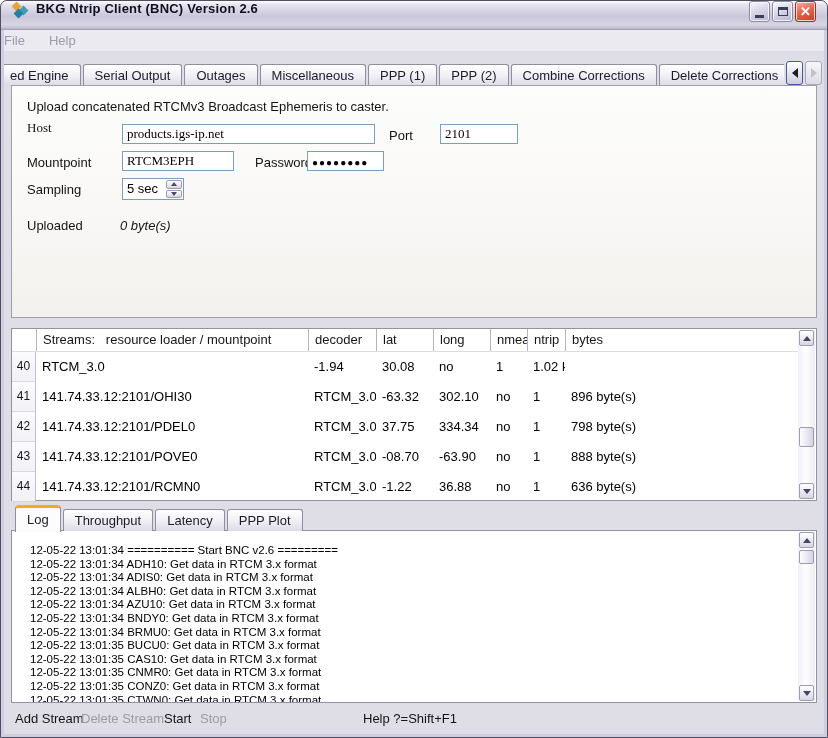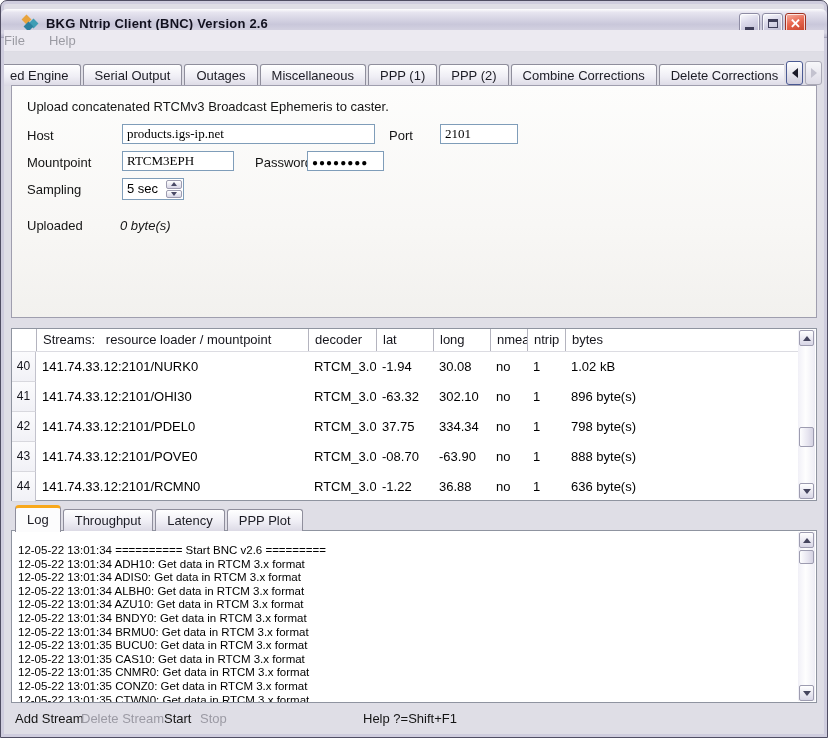--- a/index.html
+++ b/index.html
@@ -5,21 +5,21 @@
   html,body{margin:0;padding:0;background:#ffffff;}
   *{box-sizing:border-box;font-family:"Liberation Sans", sans-serif;}
 
   .window{position:relative;width:828px;height:738px;background:#dfdee6;
     border:1px solid #504e63;border-radius:7px 7px 0 0;overflow:hidden;
     box-shadow:inset 0 0 0 3px #cfcdde;}
 
   
   .titlebar{position:absolute;top:0;left:0;right:0;height:29px;border-radius:6px 6px 0 0;
     background:linear-gradient(180deg,#fdfdfe 0%,#e7e5f0 12%,#c9c7da 55%,#d8d6e4 85%,#b9b7cc 100%);
-    border-bottom:1px solid #a5a3b8;display:flex;align-items:center;padding:0 21px;margin-top:8px;}
+    border-bottom:1px solid #a5a3b8;display:flex;padding:0 11px;}
   .logo{width:18px;height:18px;margin-right:6px;position:relative;flex:0 0 auto;}
   .logo i{position:absolute;width:7px;height:7px;transform:rotate(45deg);}
   .logo .d1{left:1px;top:2px;background:#e8a33d;}
   .logo .d2{left:8px;top:6px;background:#3f9db5;}
   .logo .d3{left:3px;top:9px;background:#2b7f9e;}
   .title{font-size:13px;font-weight:bold;color:#11101e;letter-spacing:.2px;}
   .winbtns{margin-left:auto;display:flex;gap:2px;}
   .wbtn{width:21px;height:21px;border-radius:3px;border:1px solid #8e8ca4;
     background:linear-gradient(160deg,#fcfcfe 0%,#dcdaeb 40%,#b9b7cf 100%);
     box-shadow:inset 0 0 0 1px rgba(255,255,255,.75);
@@ -90,21 +90,21 @@
   .arr-up{width:0;height:0;border-left:4px solid transparent;border-right:4px solid transparent;border-bottom:5px solid #45455e;}
   .arr-down{width:0;height:0;border-left:4px solid transparent;border-right:4px solid transparent;border-top:5px solid #45455e;}
   .sthumb{position:absolute;left:1px;width:15px;border:1px solid #9d9cb0;border-radius:2px;
     background:linear-gradient(90deg,#fdfdfe 0%,#e7e5f0 60%,#d4d2e2 100%);}
 
   
   .bottomtabs{position:absolute;top:507px;left:14px;height:23px;display:flex;align-items:flex-end;gap:2px;z-index:2;}
   .logpanel{position:absolute;top:529px;left:10px;width:806px;height:173px;background:#fff;
     border:1px solid #8f94a0;overflow:hidden;}
   .loglines{position:absolute;left:6px;top:13px;right:20px;bottom:0;overflow:hidden;}
-  .logline{font-size:11.5px;line-height:13.6px;color:#000;white-space:pre;}
+  .logline{font-size:11.5px;line-height:13.6px;color:#000;white-space:pre;margin-left:12px;}
 
   
   .actionbar{position:absolute;top:702px;left:0;right:0;height:29px;font-size:13px;}
   .action{position:absolute;top:0;line-height:31px;color:#141414;cursor:default;}
   .action.disabled{color:#9b9aa4;}
   .helplabel{position:absolute;top:0;left:362px;line-height:31px;color:#141414;font-size:13px;}
 </style>
 </head>
 <body>
 
@@ -150,21 +150,21 @@
   <div class="tsbtn left">
       <span class="arr-left"></span>
     </div>
   <div class="tsbtn right">
       <span class="arr-right"></span>
     </div>
 
   <div class="tabpanel">
     <div class="desc">Upload concatenated RTCMv3 Broadcast Ephemeris to caster.</div>
 
-    <div class="flabel" style="left:15px;top:42px;">Host</div>
+    <div class="flabel" style="left:15px;top:34px;font-family:Liberation Serif, serif;">Host</div>
     <input class="xpinput" style="left: 110px; top: 38px; width: 253px;" value="products.igs-ip.net">
     <div class="flabel" style="left:377px;top:42px;">Port</div>
     <input class="xpinput" style="left: 404px; top: 38px; width: 78px; margin-left: 24px;" value="2101">
 
     <div class="flabel" style="left:15px;top:69px;">Mountpoint</div>
     <input class="xpinput" style="left: 110px; top: 65px; width: 112px;" value="RTCM3EPH">
     <div class="flabel" style="left:243px;top:69px;">Password</div>
     <input class="xpinput pwd" style="left: 295px; top: 65px; width: 77px;" value="●●●●●●●●">
 
     <div class="flabel" style="left:15px;top:96px;">Sampling</div>
@@ -193,21 +193,20 @@
         <div class="hcell">lat</div>
         <div class="hcell">long</div>
         <div class="hcell">nmea</div>
         <div class="hcell">ntrip</div>
         <div class="hcell">bytes</div>
       </div>
     <div>
 
     <div class="trow">
         <div class="tcell num">40</div>
-        <div class="tcell">141.74.33.12:2101/NURK0</div>
         <div class="tcell">RTCM_3.0</div>
         <div class="tcell">-1.94</div>
         <div class="tcell">30.08</div>
         <div class="tcell">no</div>
         <div class="tcell">1</div>
         <div class="tcell">1.02 kB</div>
       </div>
         <div class="trow">
         <div class="tcell num">41</div>
         <div class="tcell">141.74.33.12:2101/OHI30</div>

